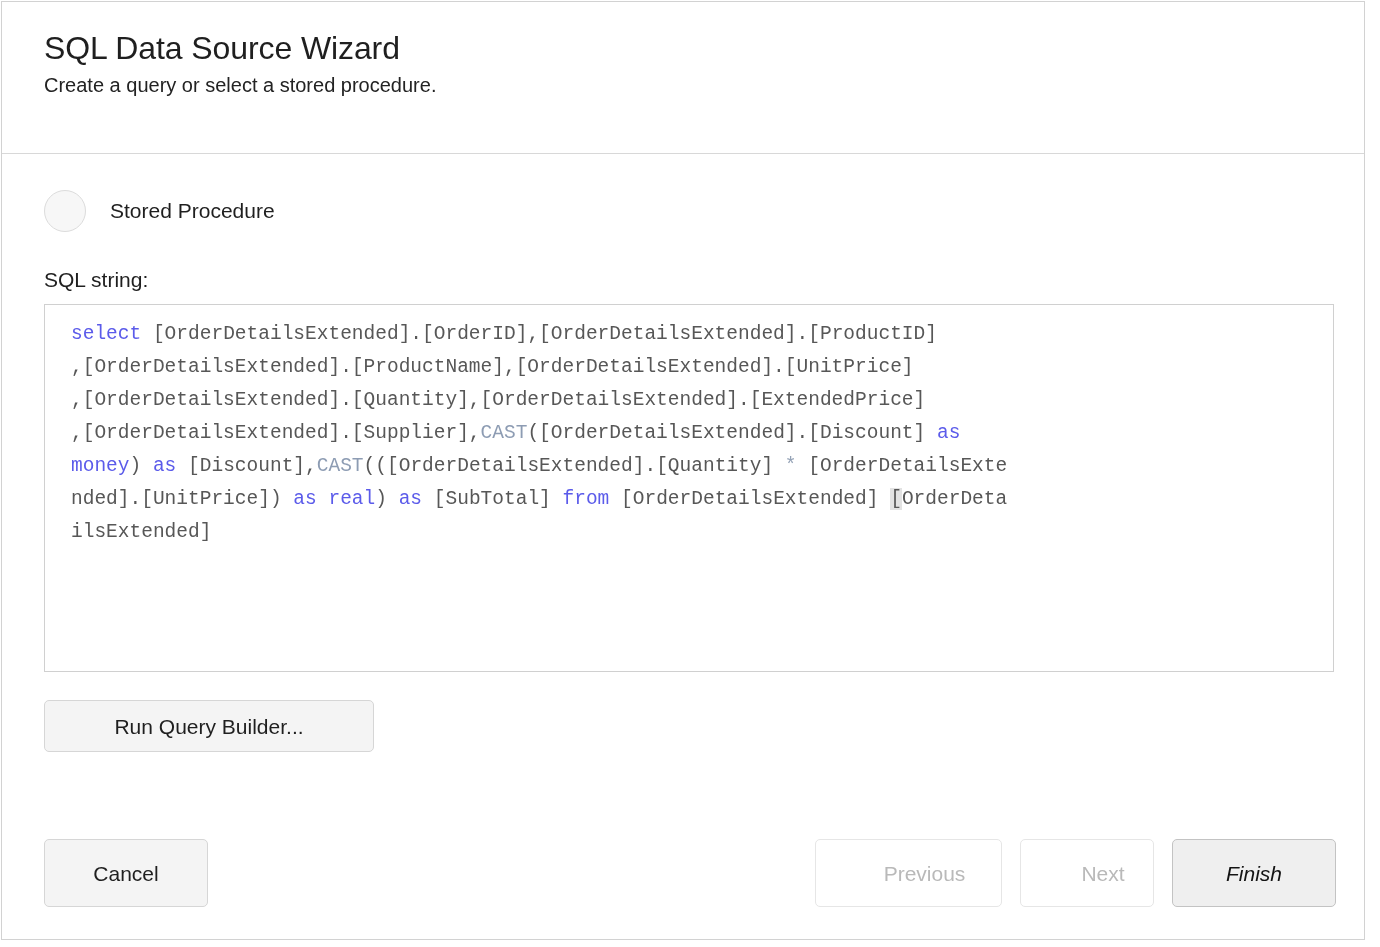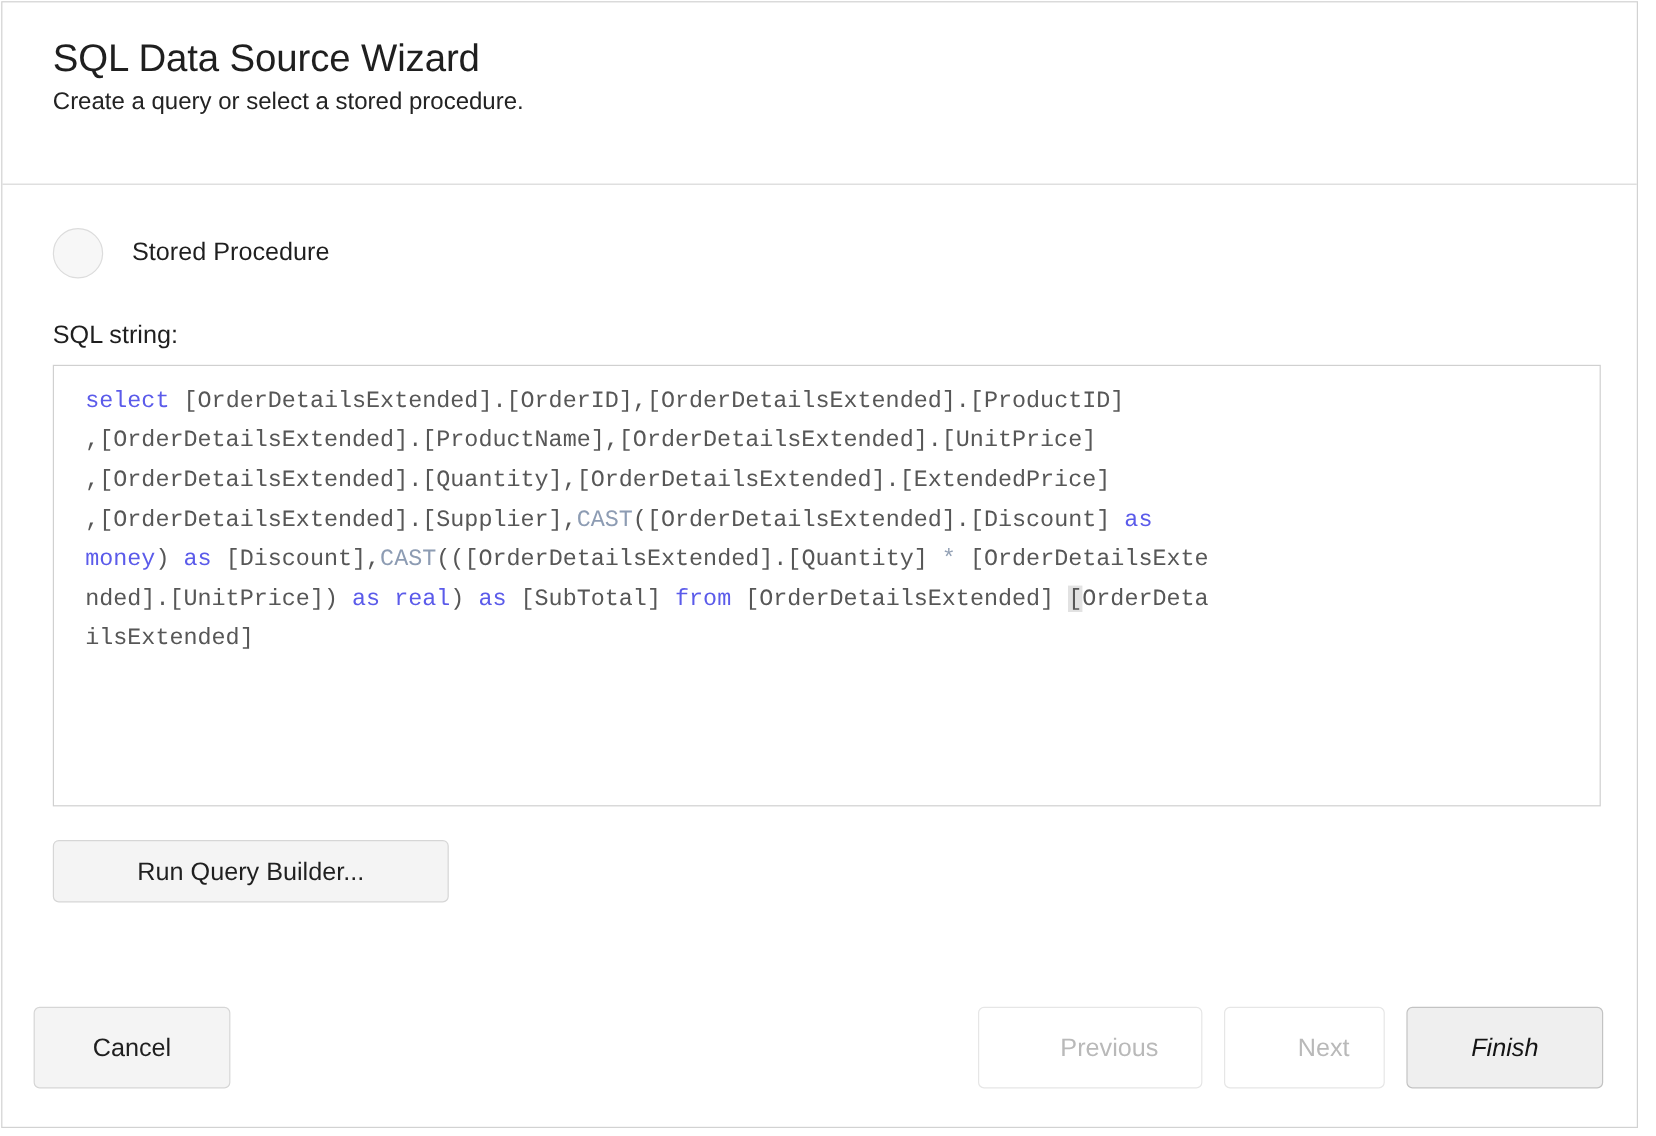--- a/index.html
+++ b/index.html
@@ -157,21 +157,21 @@
 
   .query-builder-btn {
     width: 330px;
     height: 52px;
     margin-top: 28px;
   }
 
   
   .wizard-footer {
     position: absolute;
-    left: 26px;
+    left: 42px;
     right: 28px;
     bottom: 32px;
     display: flex;
     align-items: flex-start;
   }
   .footer-left { display: flex; }
   .footer-right { margin-left: auto; display: flex; gap: 18px; }
 
   .btn-cancel   { width: 164px; height: 68px; }
   .btn-previous { width: 187px; height: 68px; }

